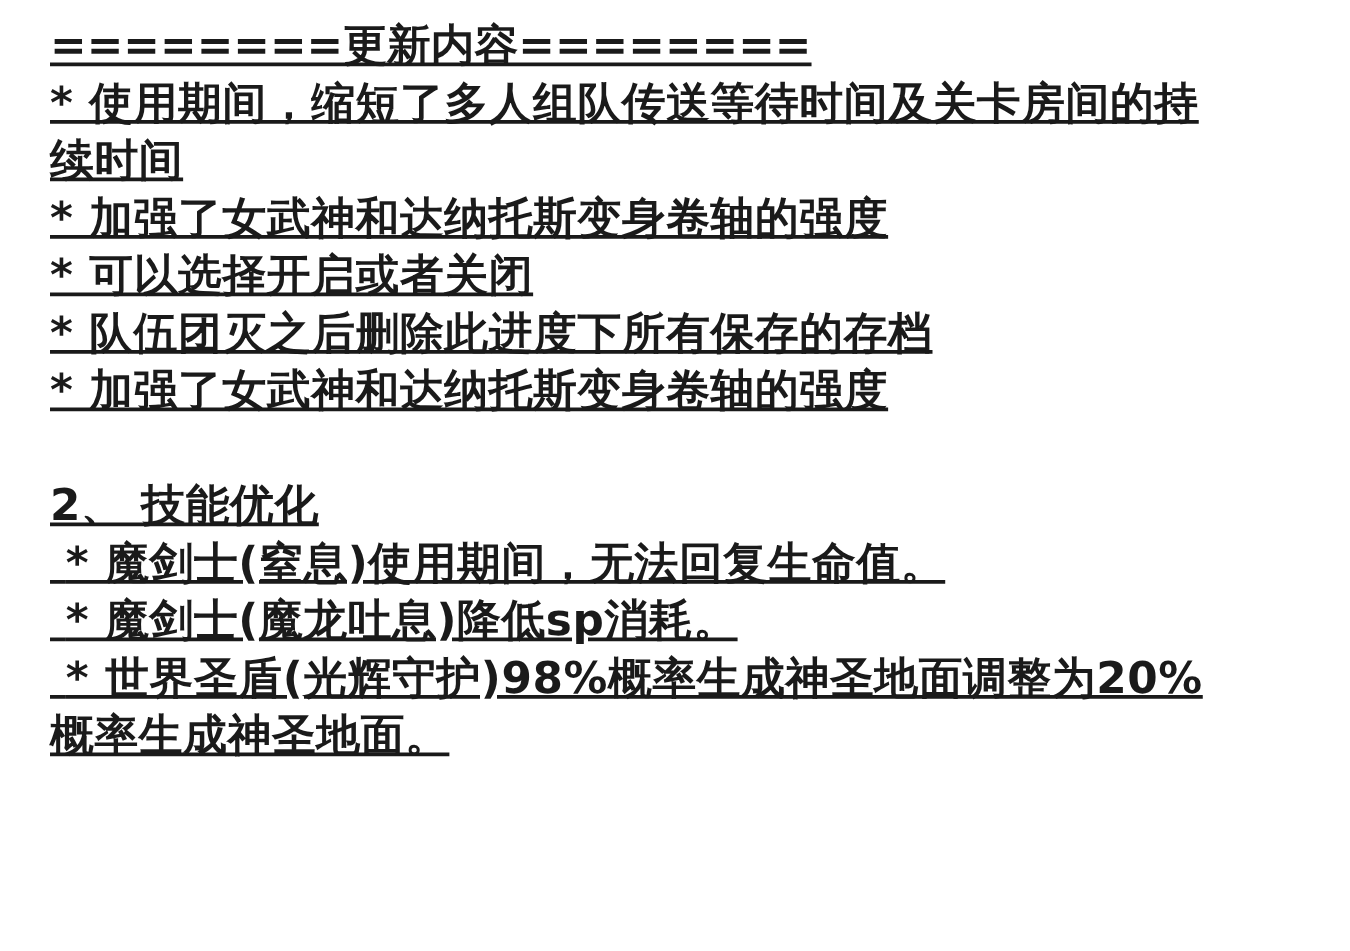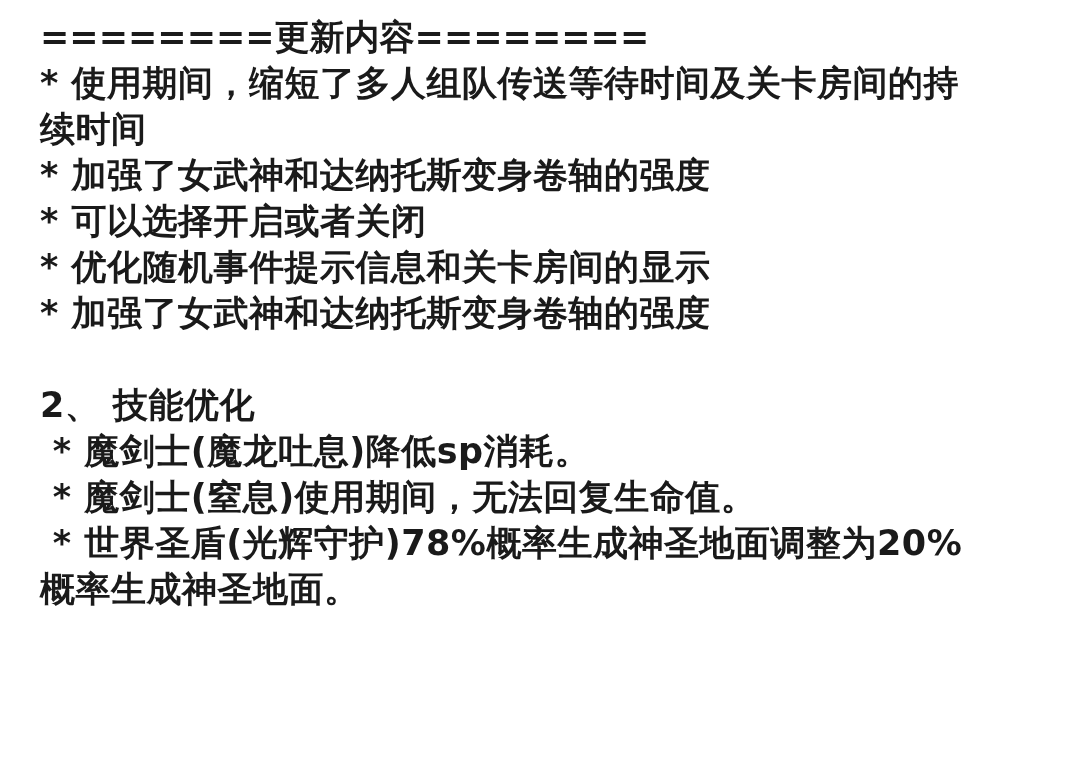--- a/index.html
+++ b/index.html
@@ -12,20 +12,21 @@
     height: 761px;
     overflow: hidden;
     font-family: "DejaVu Sans", "Liberation Sans", sans-serif;
     color: #1a1a1a;
   }
   .patch-notes {
     box-sizing: border-box;
     width: 1004px;
     height: 761px;
     padding: 14px 34px 0 40px;
+    text-decoration: underline;
   }
   .line {
     font-size: 35px;
     line-height: 46px;
     font-weight: 700;
     letter-spacing: 0.5px;
     white-space: pre-wrap;
     word-break: break-all;
     color: #1a1a1a;
     margin: 0;
@@ -38,20 +39,20 @@
   }
 </style>
 </head>
 <body>
 
 <div class="patch-notes">
   <p class="line header">========更新内容========</p>
   <p class="line">* 使用期间，缩短了多人组队传送等待时间及关卡房间的持续时间</p>
   <p class="line">* 加强了女武神和达纳托斯变身卷轴的强度</p>
   <p class="line">* 可以选择开启或者关闭</p>
-  <p class="line">* 优化随机事件提示信息和关卡房间的显示</p>
+  <p class="line">* 队伍团灭之后删除此进度下所有保存的存档</p>
   <p class="line">* 加强了女武神和达纳托斯变身卷轴的强度</p>
   <p class="line spacer"></p>
   <p class="line">2、 技能优化</p>
+  <p class="line"> * 魔剑士(窒息)使用期间，无法回复生命值。</p>
   <p class="line"> * 魔剑士(魔龙吐息)降低sp消耗。</p>
-  <p class="line"> * 魔剑士(窒息)使用期间，无法回复生命值。</p>
-  <p class="line"> * 世界圣盾(光辉守护)78%概率生成神圣地面调整为20%概率生成神圣地面。</p>
+  <p class="line"> * 世界圣盾(光辉守护)98%概率生成神圣地面调整为20%概率生成神圣地面。</p>
 </div>
 
 </body></html>

